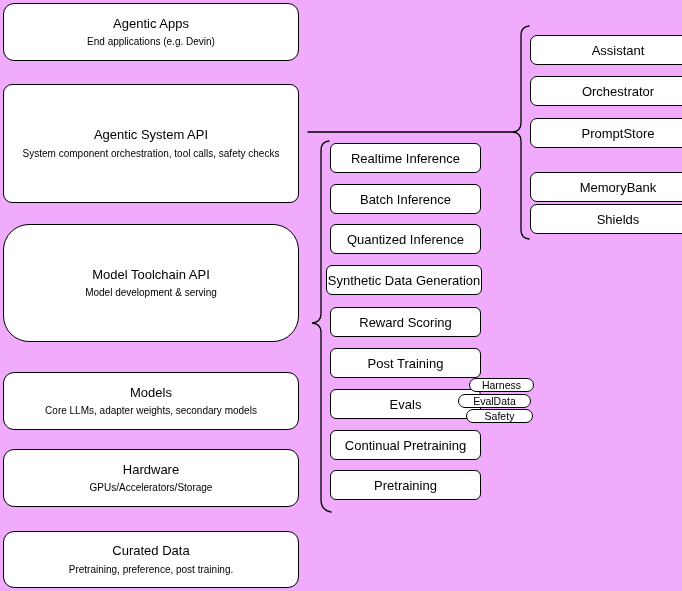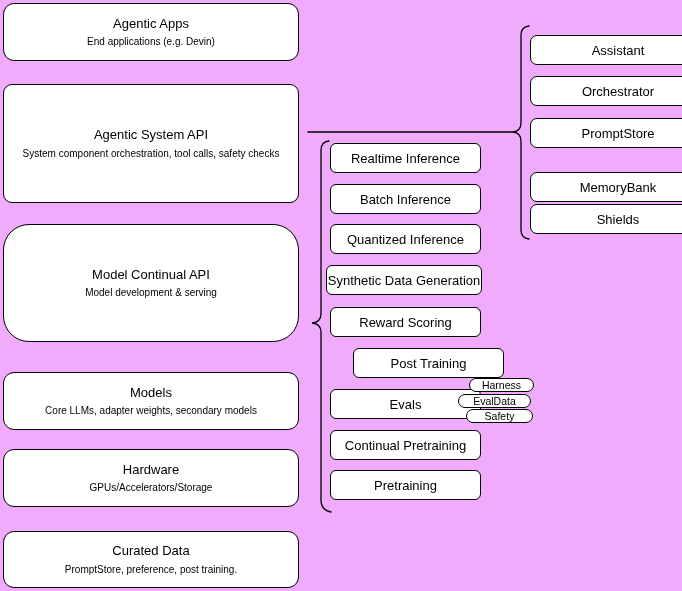--- a/index.html
+++ b/index.html
@@ -35,21 +35,21 @@
   .lb1 { top: 3px;   height: 58px;  }
   .lb2 { top: 84px;  height: 119px; border-radius: 9px; }
   .lb3 { top: 224px; height: 118px; border-radius: 26px; }
   .lb4 { top: 372px; height: 58px;  }
   .lb5 { top: 449px; height: 58px;  }
   .lb6 { top: 531px; height: 57px;  }
   
   .mbox { left: 330px; width: 151px; height: 30px; border-radius: 6px; font-size: 13px; }
   .mb1 { top: 143px; } .mb2 { top: 184px; } .mb3 { top: 224px; }
   .mb4 { top: 265px; left: 326px; width: 156px; }
-  .mb5 { top: 307px; } .mb6 { top: 348px; margin-left: 23px; }
+  .mb5 { top: 307px; } .mb6 { top: 348px; }
   .mb7 { top: 389px; z-index: 1; }
   .mb8 { top: 430px; } .mb9 { top: 470px; }
   
   .rbox { left: 530px; width: 176px; height: 30px; border-radius: 7px; font-size: 13px; }
   .rb1 { top: 35px; } .rb2 { top: 76px; } .rb3 { top: 118px; }
   .rb4 { top: 172px; } .rb5 { top: 204px; }
   
   .tag {
     position: absolute;
     background: #ffffff;
@@ -95,34 +95,34 @@
 
   <div class="box lbox lb1">
     <div class="title">Agentic Apps</div>
     <div class="subtitle">End applications (e.g. Devin)</div>
   </div>
   <div class="box lbox lb2">
     <div class="title">Agentic System API</div>
     <div class="subtitle">System component orchestration, tool calls, safety checks</div>
   </div>
   <div class="box lbox lb3">
-    <div class="title">Model Continual API</div>
+    <div class="title">Model Toolchain API</div>
     <div class="subtitle">Model development &amp; serving</div>
   </div>
   <div class="box lbox lb4">
     <div class="title">Models</div>
     <div class="subtitle">Core LLMs, adapter weights, secondary models</div>
   </div>
   <div class="box lbox lb5">
     <div class="title">Hardware</div>
     <div class="subtitle">GPUs/Accelerators/Storage</div>
   </div>
   <div class="box lbox lb6">
     <div class="title">Curated Data</div>
-    <div class="subtitle">PromptStore, preference, post training.</div>
+    <div class="subtitle">Pretraining, preference, post training.</div>
   </div>
 
   <div class="box mbox mb1">Realtime Inference</div>
   <div class="box mbox mb2">Batch Inference</div>
   <div class="box mbox mb3">Quantized Inference</div>
   <div class="box mbox mb4">Synthetic Data Generation</div>
   <div class="box mbox mb5">Reward Scoring</div>
   <div class="box mbox mb6">Post Training</div>
   <div class="box mbox mb7">Evals</div>
   <div class="box mbox mb9">Pretraining</div>

